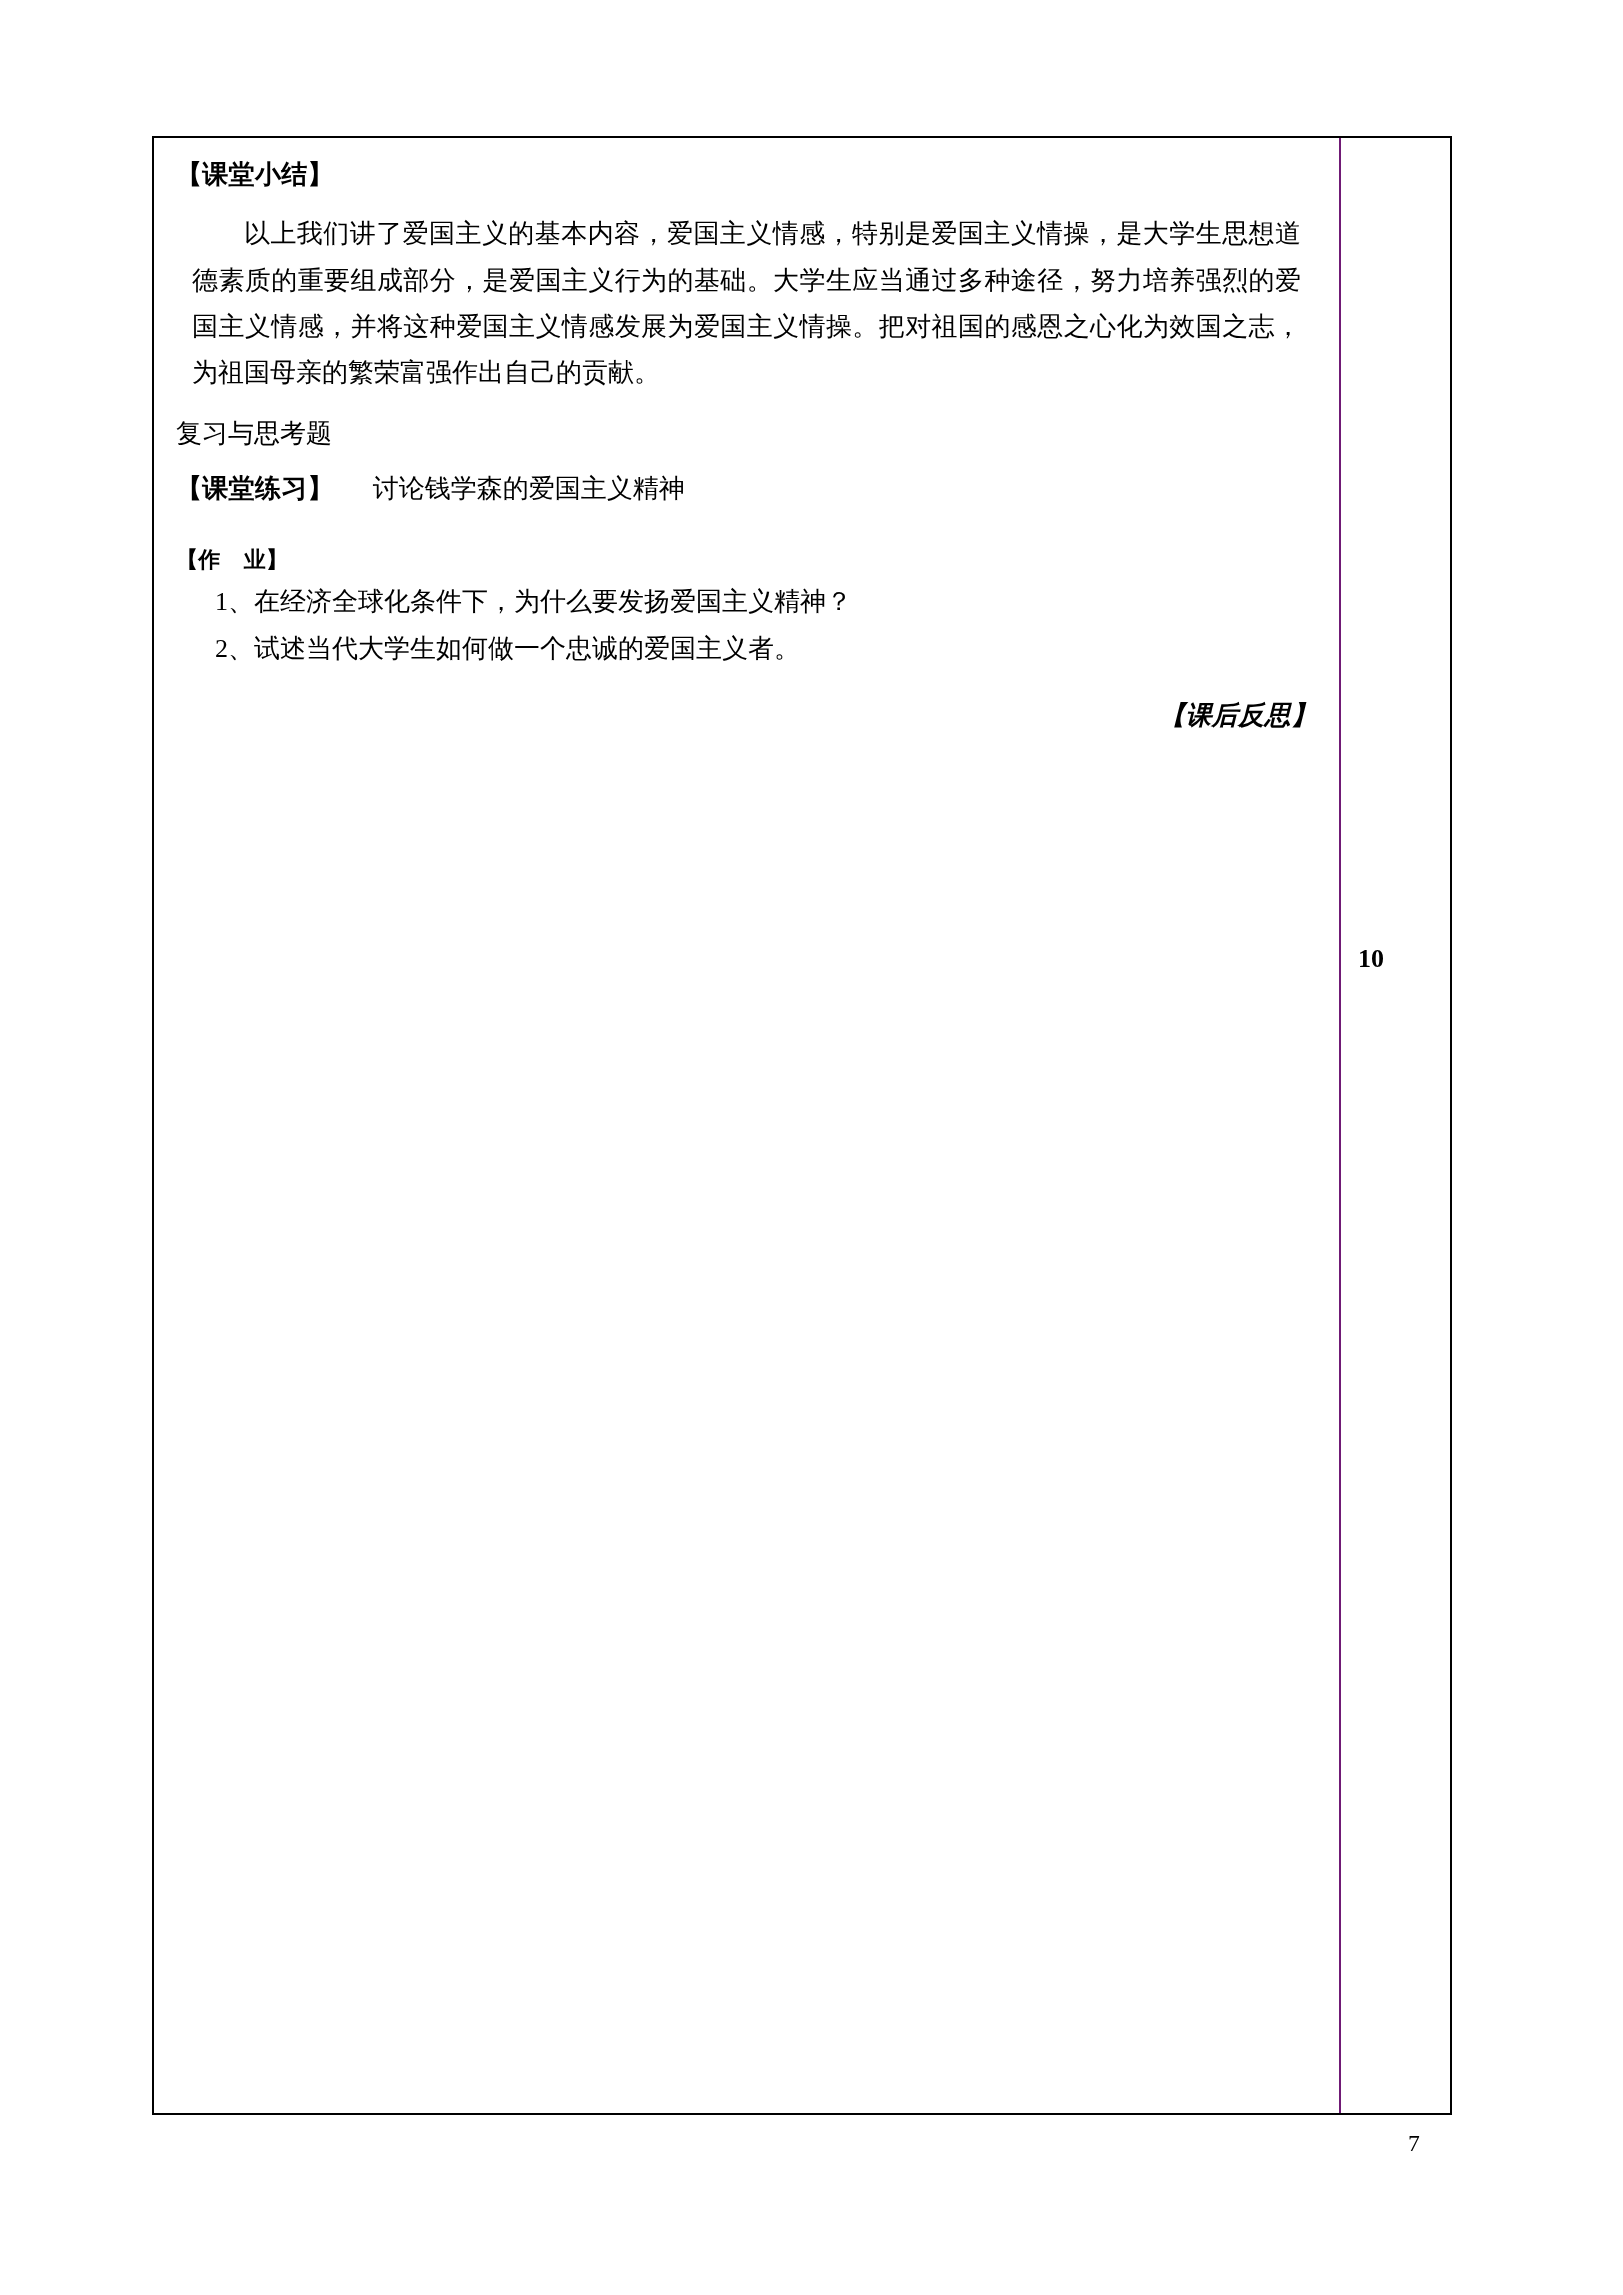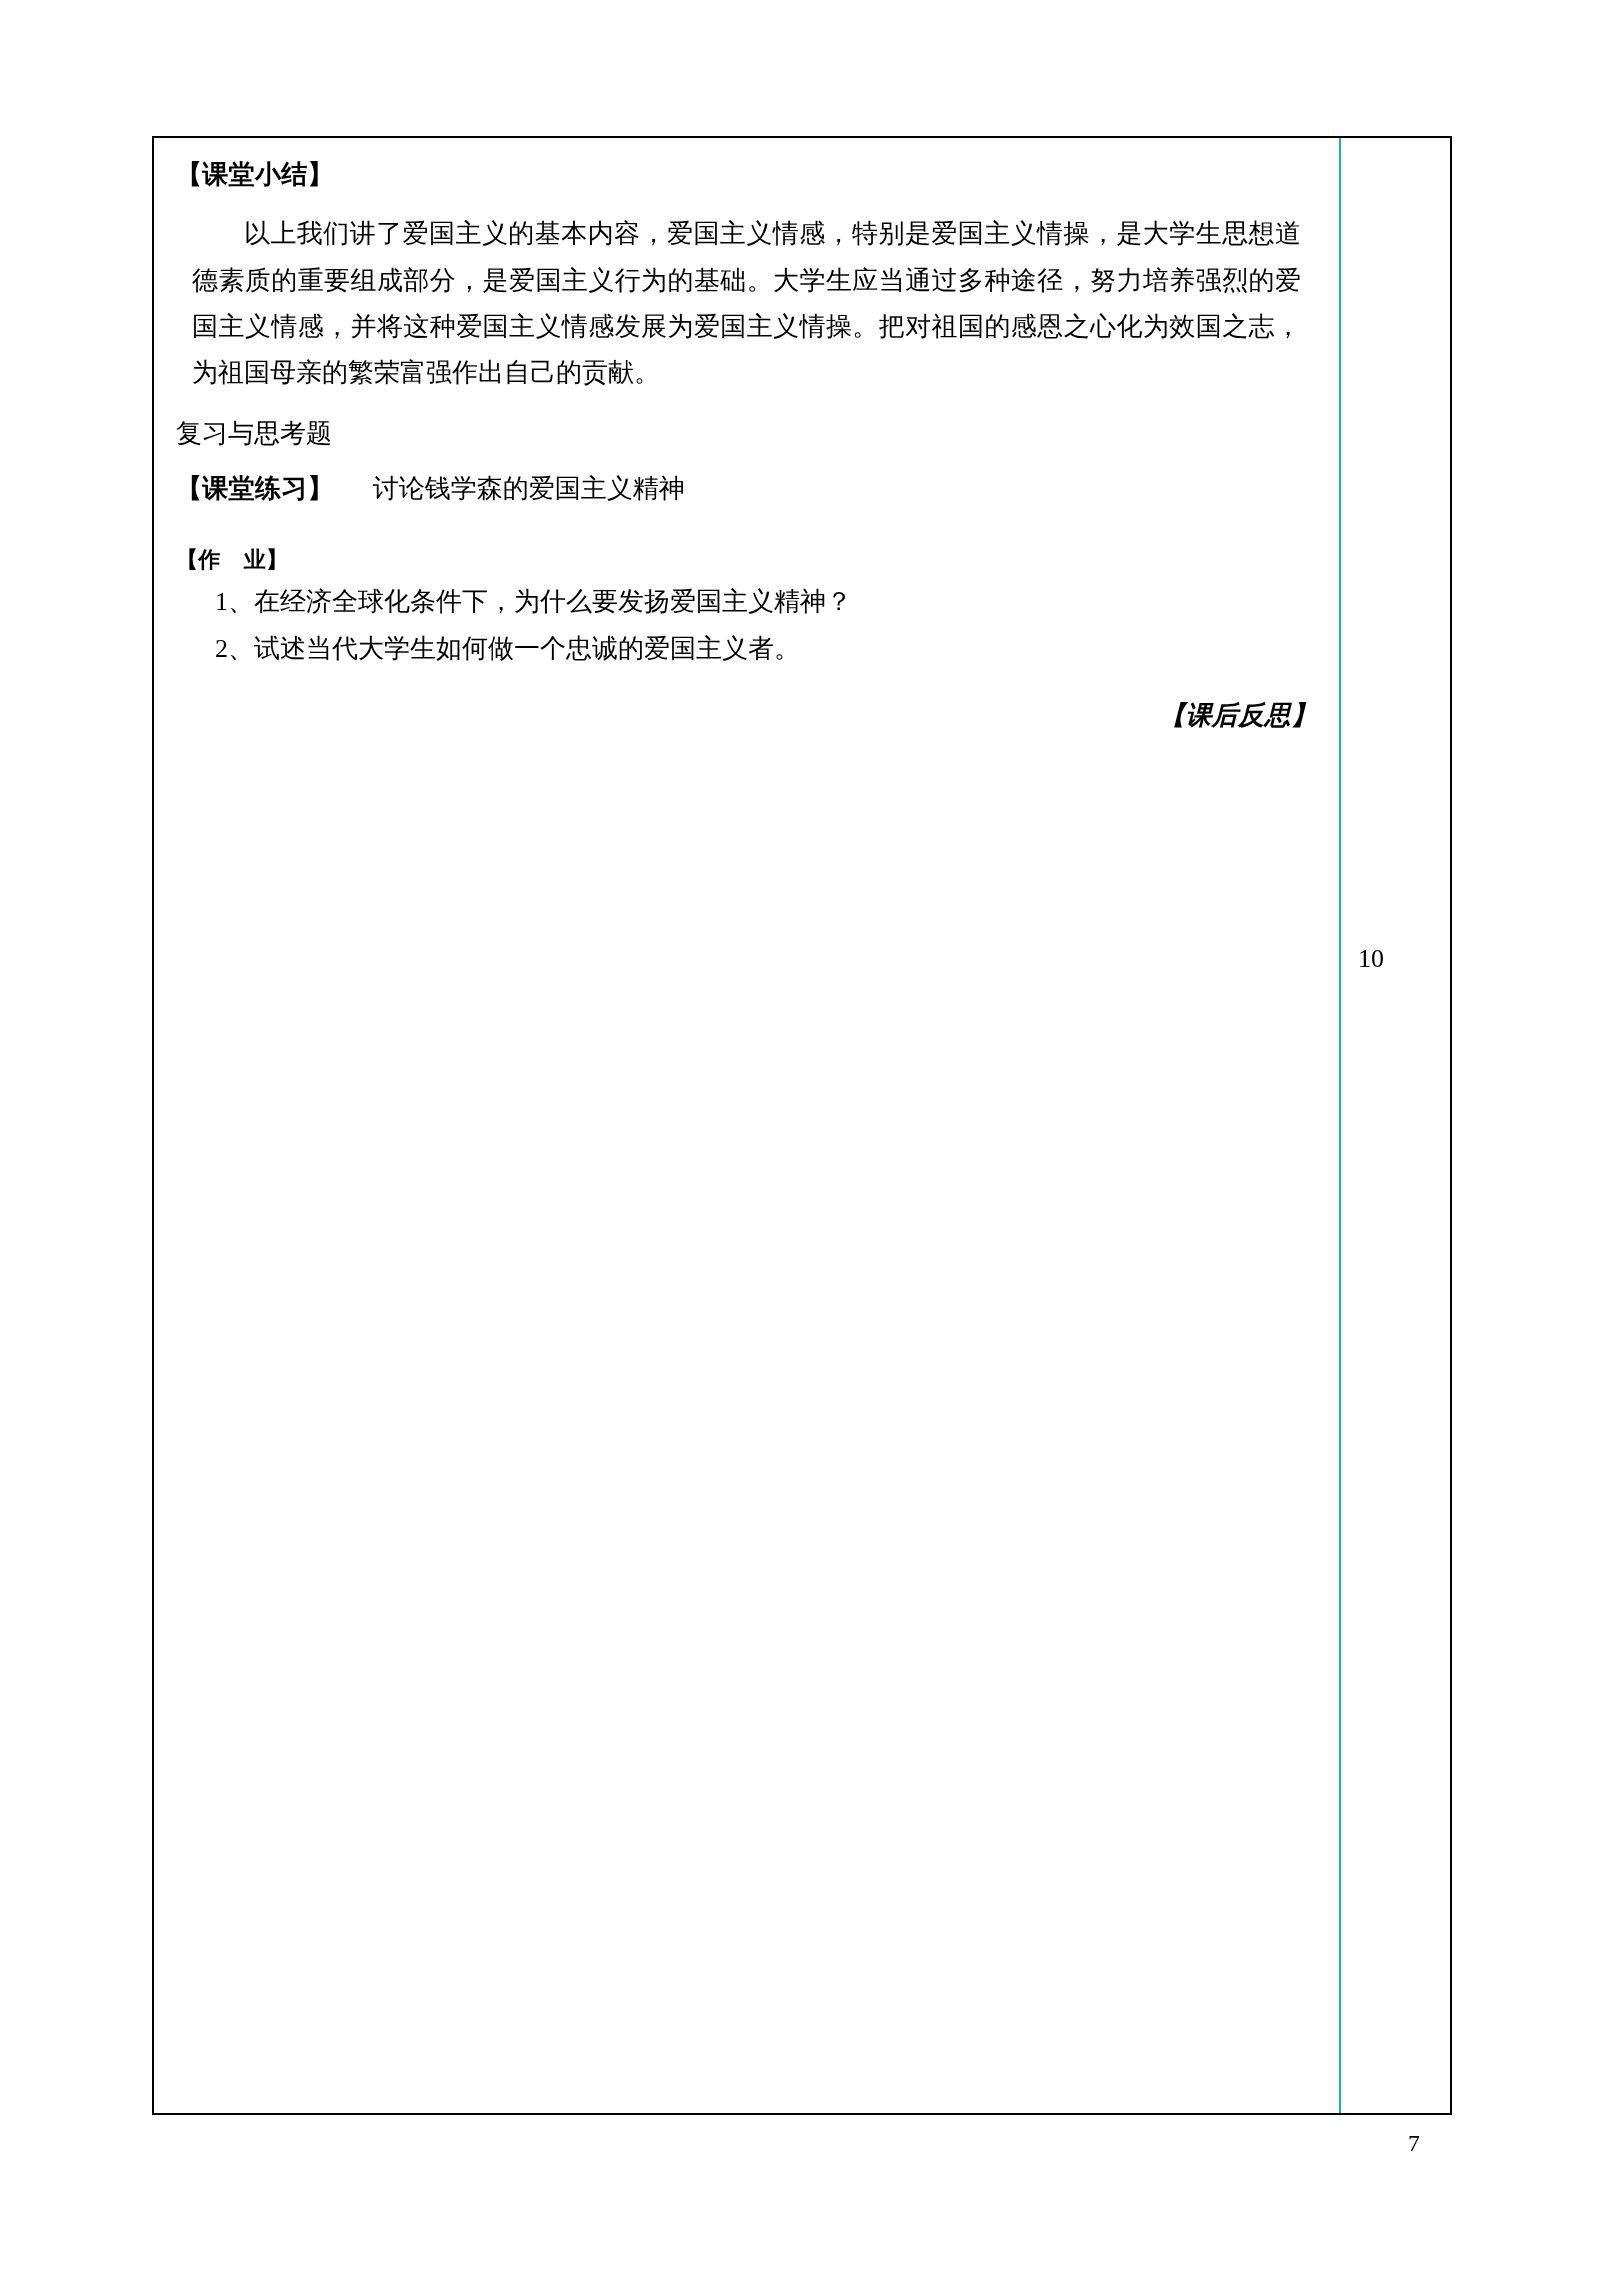--- a/index.html
+++ b/index.html
@@ -29,28 +29,29 @@
     top: 136px;
     width: 1300px;
     height: 1979px;
     border: 2px solid #000;
     box-sizing: border-box;
     display: flex;
   }
   .col-main {
     width: 1187px;
     box-sizing: border-box;
-    border-right: 2px solid #14b8a6;
+    border-right: 2px solid #701a75;
     padding: 17px 22px 0 22px;
     position: relative;
   }
   .col-side {
     flex: 1;
     box-sizing: border-box;
     position: relative;
+    font-weight: bold;
   }
   .side-number {
     position: absolute;
     left: 17px;
     top: 808px;
     font-size: 26px;
     line-height: 1;
     font-family: "Liberation Serif", serif;
   }
 

